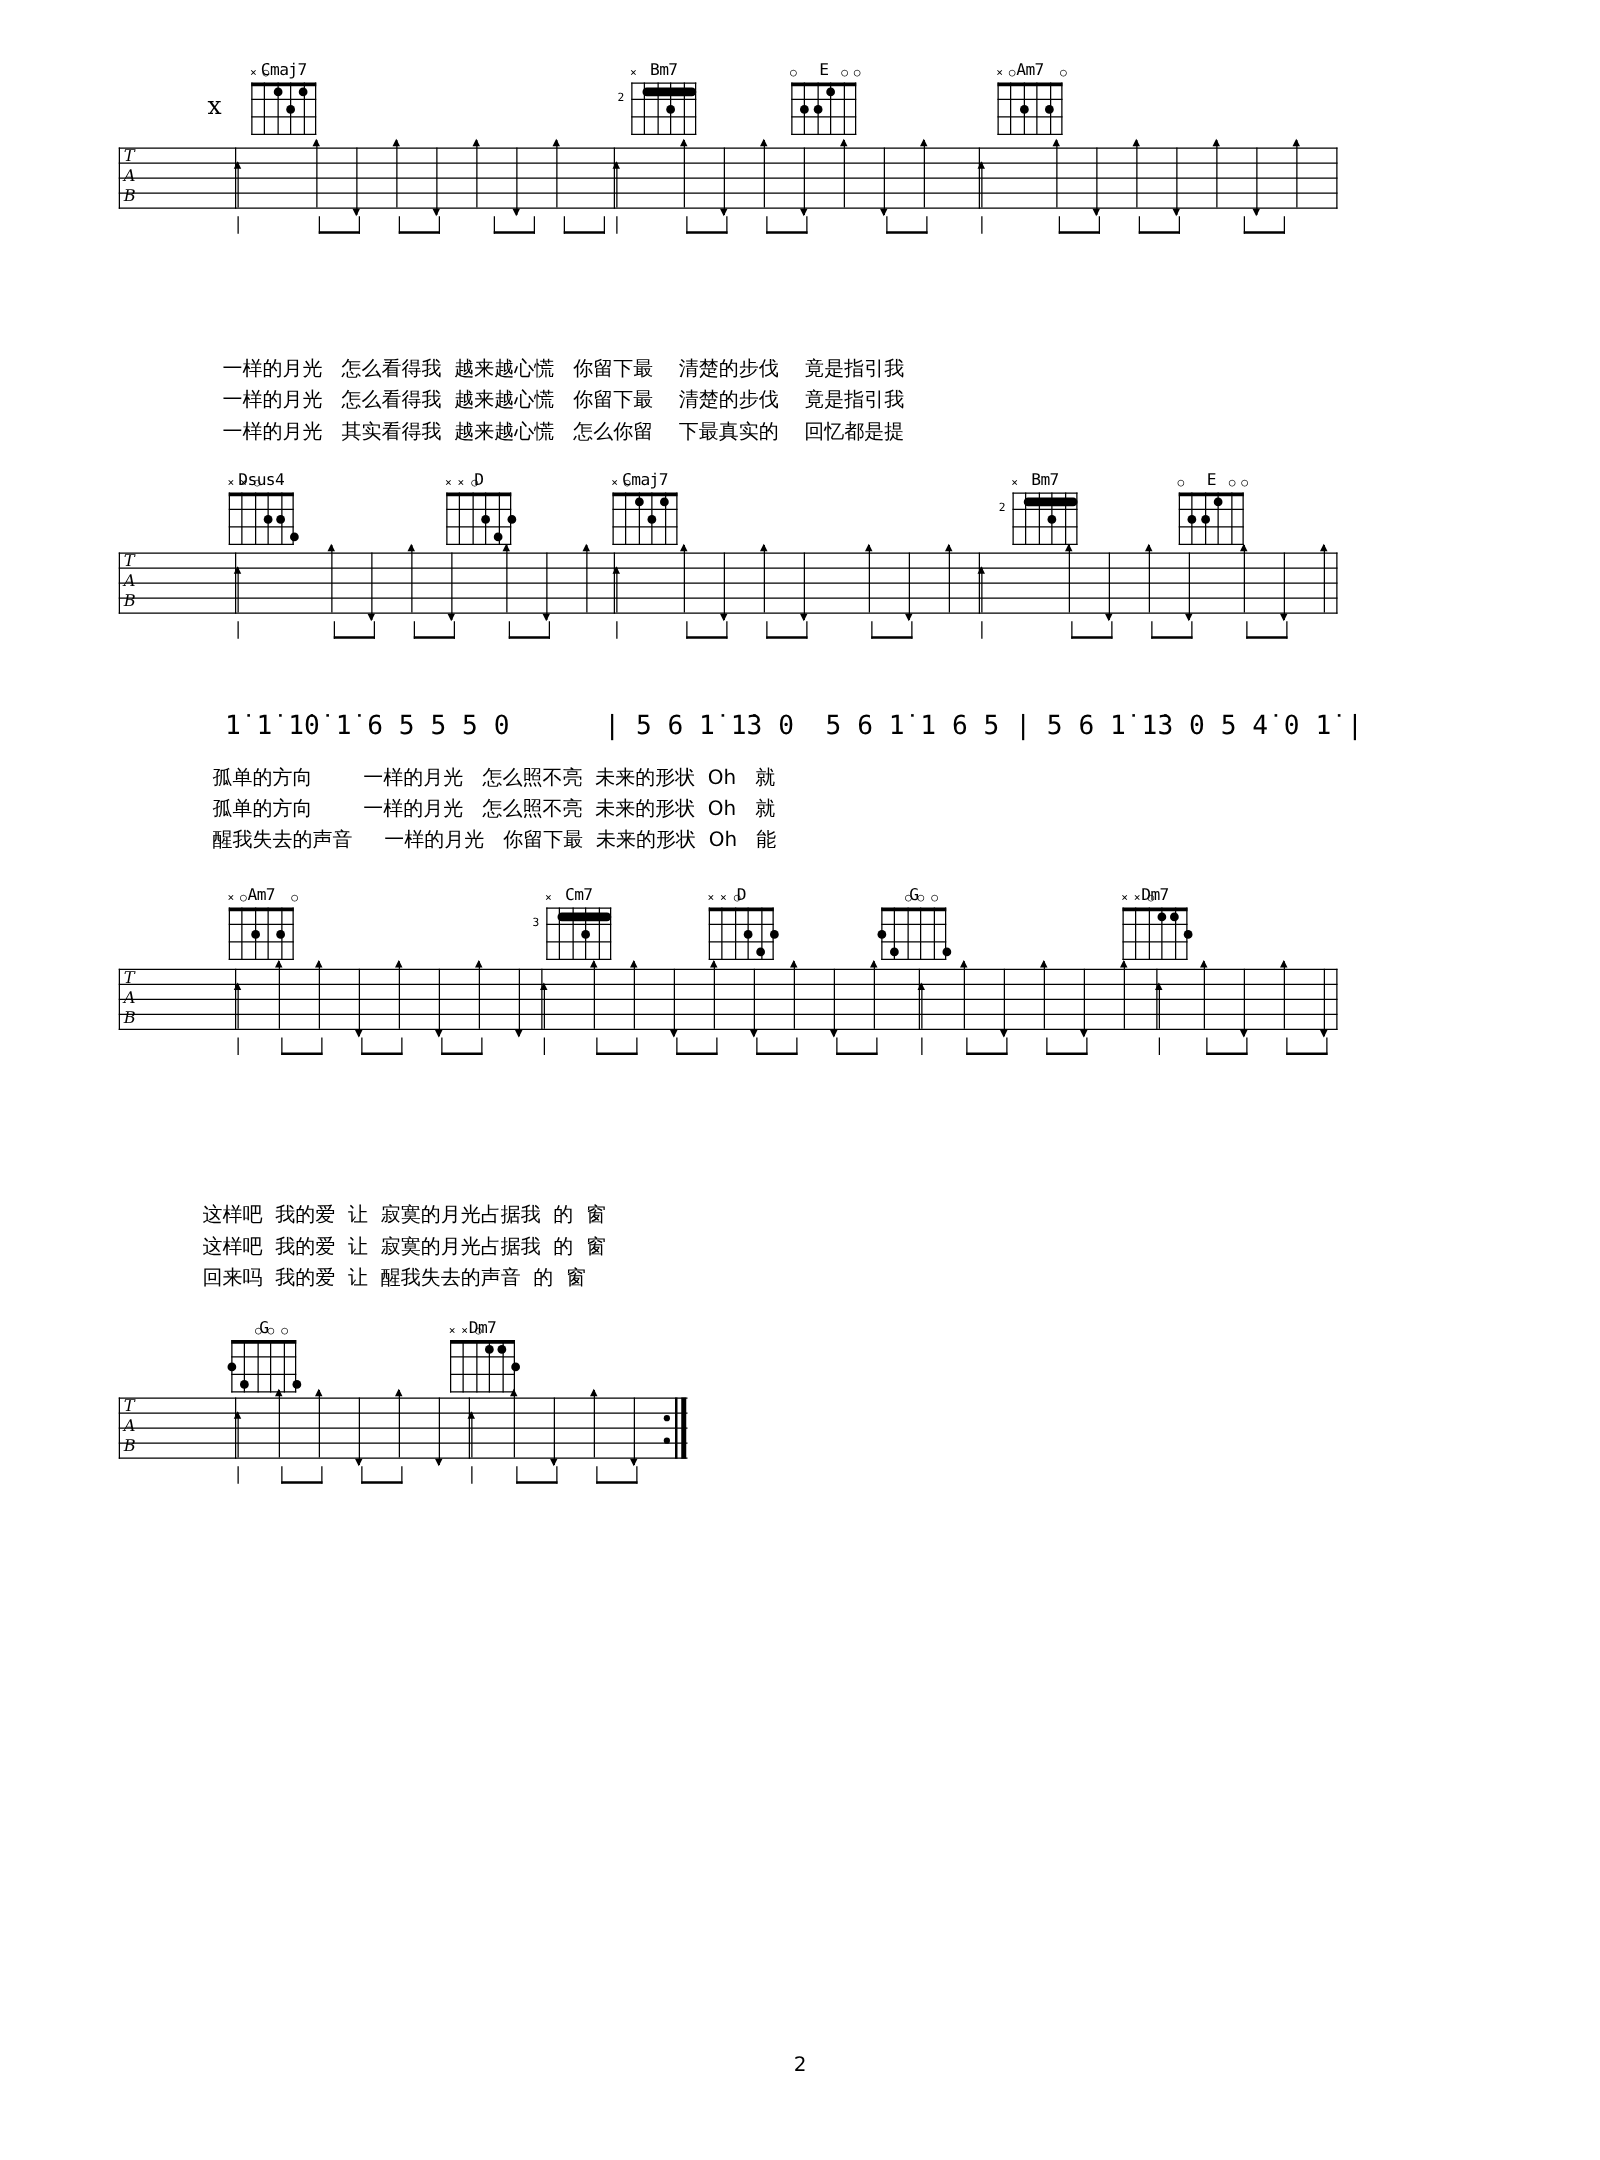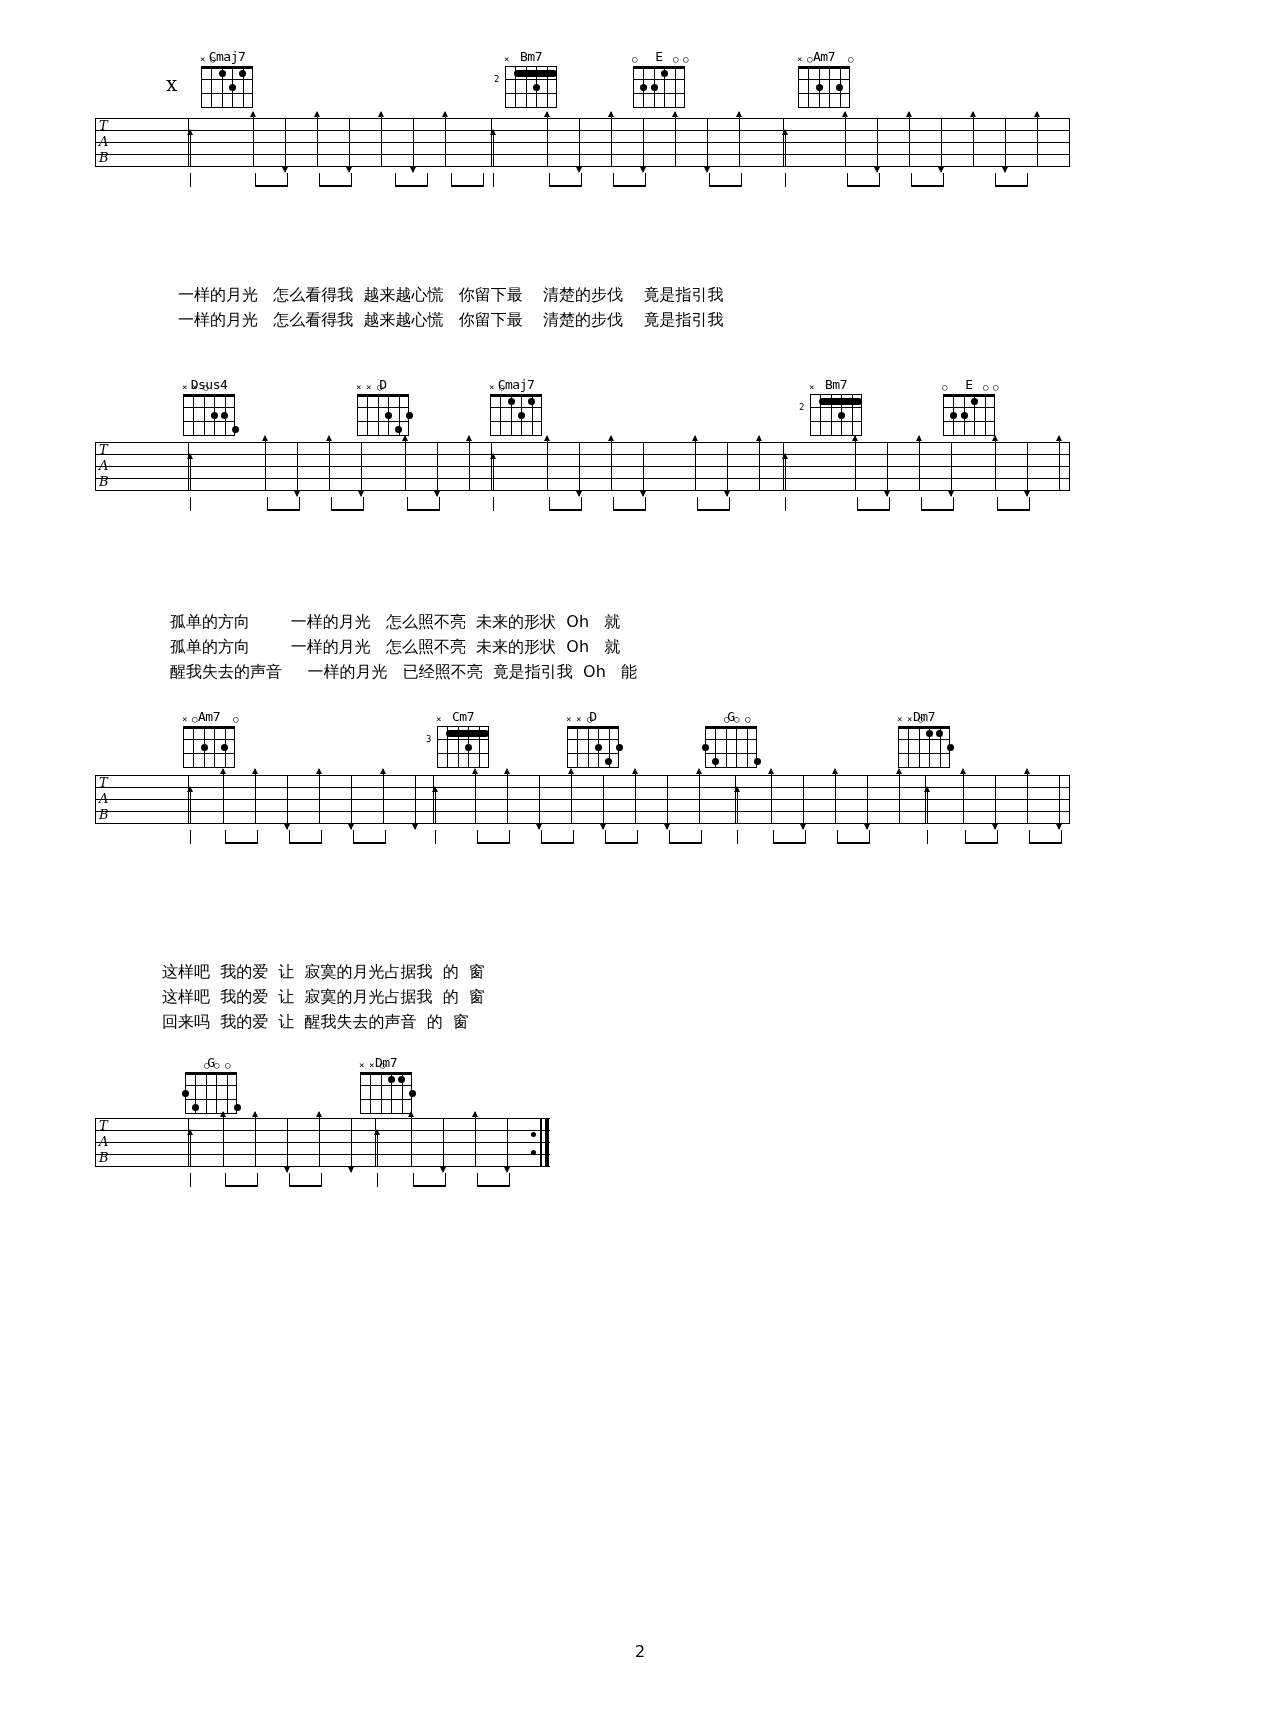--- a/index.html
+++ b/index.html
@@ -199,20 +199,21 @@
     <div class="stem" style="left:816px;top:55px;height:14px;"></div>
     <div class="stem" style="left:848px;top:55px;height:14px;"></div>
     <div class="beam" style="left:816px;top:67px;width:33px;"></div>
     <div class="stem" style="left:900px;top:55px;height:14px;"></div>
     <div class="stem" style="left:932px;top:55px;height:14px;"></div>
     <div class="beam" style="left:900px;top:67px;width:33px;"></div>
   </div>
 
   <div class="lyricline" style="left:178px;top:285px;">一样的月光   怎么看得我  越来越心慌   你留下最    清楚的步伐    竟是指引我</div>
   <div class="lyricline" style="left:178px;top:310px;">一样的月光   怎么看得我  越来越心慌   你留下最    清楚的步伐    竟是指引我</div>
+  <div class="lyricline" style="left:178px;top:335px;">一样的月光   其实看得我  越来越心慌   怎么你留    下最真实的    回忆都是提</div>
 
   <div class="chord" style="left:178px;top:378px;">
     <div class="cname">Dsus4</div>
     <div class="grid">
       <div class="mark" style="left:-1px;">×</div>
         <div class="mark" style="left:9px;">×</div>
         <div class="mark" style="left:20px;">○</div>
       <div class="nut"></div>
       <div class="vline" style="left:0px;"></div>
         <div class="vline" style="left:10.4px;"></div>
@@ -373,23 +374,24 @@
     <div class="stem" style="left:794px;top:55px;height:14px;"></div>
     <div class="beam" style="left:762px;top:67px;width:33px;"></div>
     <div class="stem" style="left:826px;top:55px;height:14px;"></div>
     <div class="stem" style="left:858px;top:55px;height:14px;"></div>
     <div class="beam" style="left:826px;top:67px;width:33px;"></div>
     <div class="stem" style="left:902px;top:55px;height:14px;"></div>
     <div class="stem" style="left:934px;top:55px;height:14px;"></div>
     <div class="beam" style="left:902px;top:67px;width:33px;"></div>
   </div>
 
+  <div class="numline" style="left:180px;top:568px;">1̇ 1̇ 1̇0̇ 1̇ 6 5 5 5 0      | 5 6 1̇ 1̇3 0  5 6 1̇ 1 6 5 | 5 6 1̇ 1̇3 0 5 4̇ 0 1̇ |</div>
   <div class="lyricline" style="left:170px;top:612px;">孤单的方向        一样的月光   怎么照不亮  未来的形状  Oh   就</div>
   <div class="lyricline" style="left:170px;top:637px;">孤单的方向        一样的月光   怎么照不亮  未来的形状  Oh   就</div>
-  <div class="lyricline" style="left:170px;top:662px;">醒我失去的声音     一样的月光   已经照不亮  竟是指引我  Oh   能</div>
+  <div class="lyricline" style="left:170px;top:662px;">醒我失去的声音     一样的月光   你留下最  未来的形状  Oh   能</div>
 
   <div class="chord" style="left:178px;top:710px;">
     <div class="cname">Am7</div>
     <div class="grid">
       <div class="mark" style="left:-1px;">×</div>
         <div class="mark" style="left:9px;">○</div>
         <div class="mark" style="left:50px;">○</div>
       <div class="nut"></div>
       <div class="vline" style="left:0px;"></div>
         <div class="vline" style="left:10.4px;"></div>

